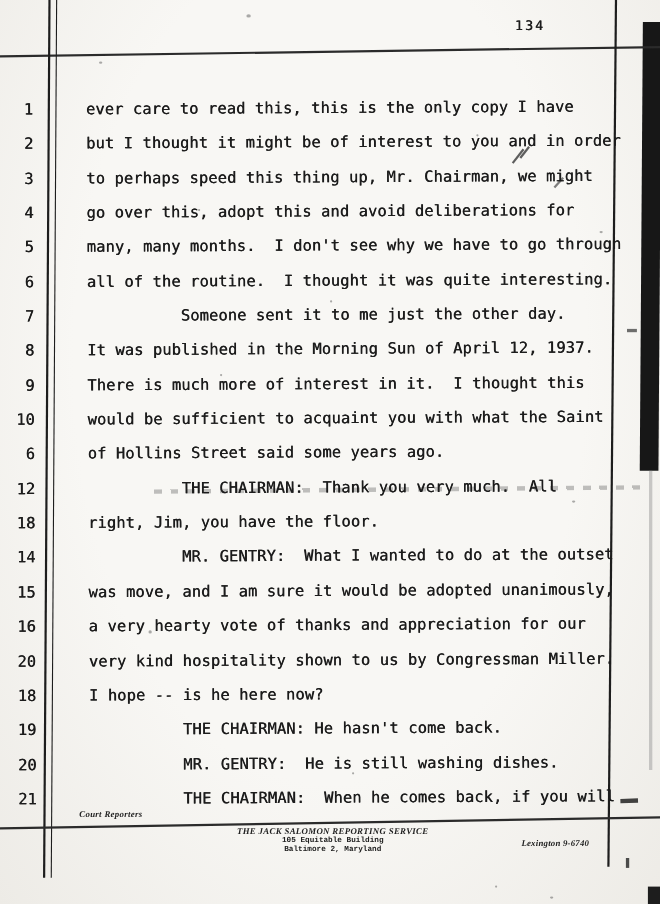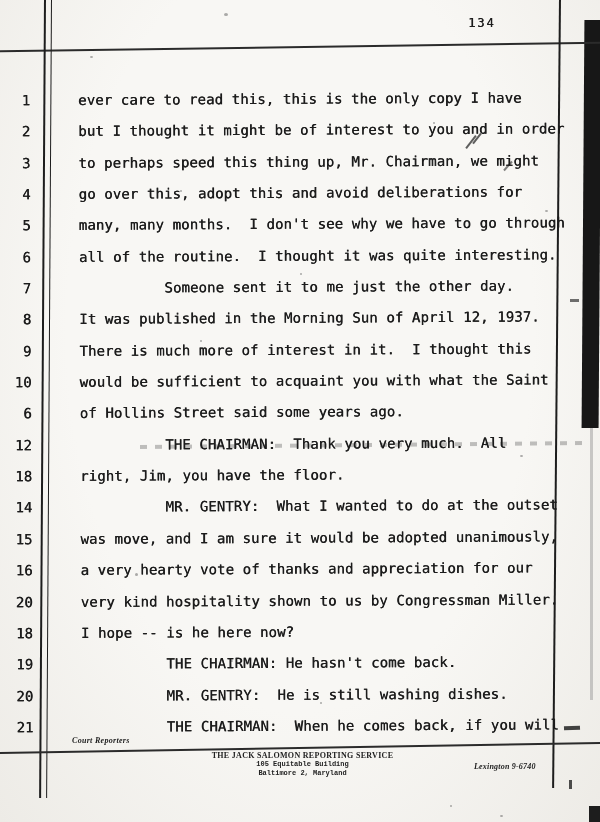--- a/index.html
+++ b/index.html
@@ -28,21 +28,21 @@
   
   .body{position:absolute;top:85px;left:0;width:600px;transform:rotate(-0.3deg);transform-origin:60px 0;}
   .row{position:relative;height:31.35px;line-height:31.35px;font-size:14px;}
   .num{position:absolute;left:4px;width:26px;text-align:right;text-shadow:0.35px 0 0 currentColor;}
   .txt{position:absolute;left:78px;white-space:pre;text-shadow:0.35px 0 0 currentColor;letter-spacing:0.1px;}
   
   .footer-center{
     position:absolute;left:195px;top:751px;width:215px;text-align:center;
     font-family:"Liberation Serif",serif;font-weight:bold;color:#222;
   }
-  .footer-center .svc{font-size:8px;letter-spacing:0.3px;line-height:9px;}
+  .footer-center .svc{font-size:8px;letter-spacing:0.3px;line-height:9px;font-style:italic;}
   .footer-center .addr{font-size:7px;line-height:8.5px;font-family:Liberation Mono, monospace;}
   .footer-left{position:absolute;left:72px;top:736px;font:italic bold 8px "Liberation Serif",serif;color:#222;letter-spacing:0.3px;}
   .footer-right{position:absolute;left:474px;top:762px;font:italic bold 8px "Liberation Serif",serif;color:#222;letter-spacing:0.2px;}
   
   .band{position:absolute;left:583px;top:20px;width:17px;height:408px;background:#171717;transform:rotate(0.4deg);}
   .gstrip{position:absolute;left:590px;top:428px;width:3px;height:272px;background:#9a9a9a;opacity:.5;}
   .blob-br{position:absolute;left:589px;top:806px;width:11px;height:16px;background:#1d1d1d;}
   .dash-r1{position:absolute;left:564px;top:726px;width:16px;height:4px;background:#222;opacity:.85;transform:rotate(-2deg);}
   .dash-r2{position:absolute;left:570px;top:299px;width:9px;height:3px;background:#333;opacity:.7;}
   .dash-r3{position:absolute;left:569px;top:780px;width:3px;height:9px;background:#222;opacity:.8;}

